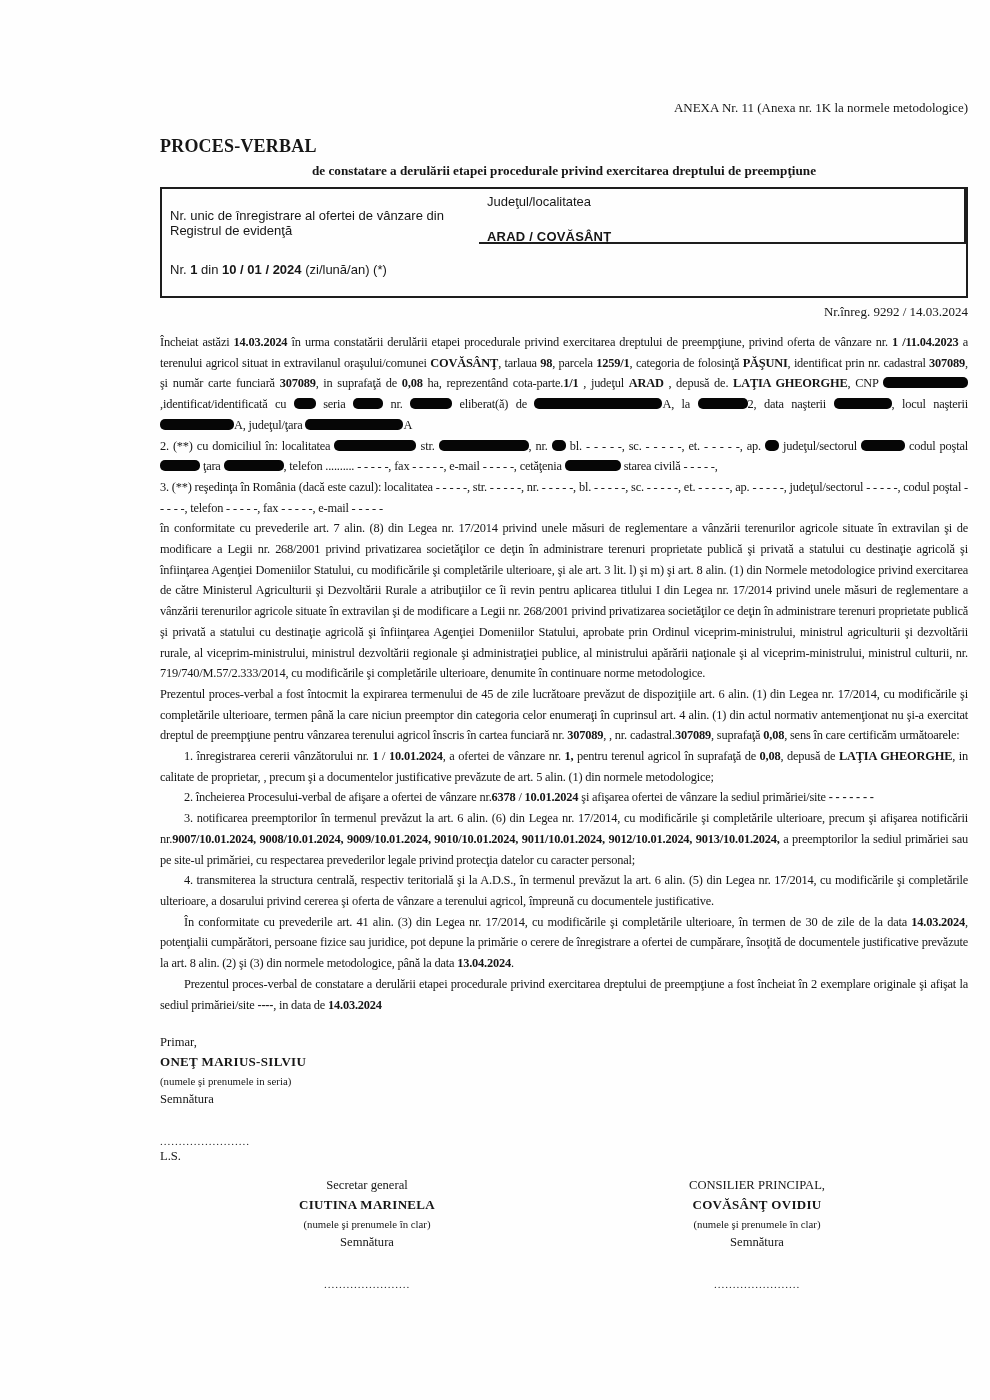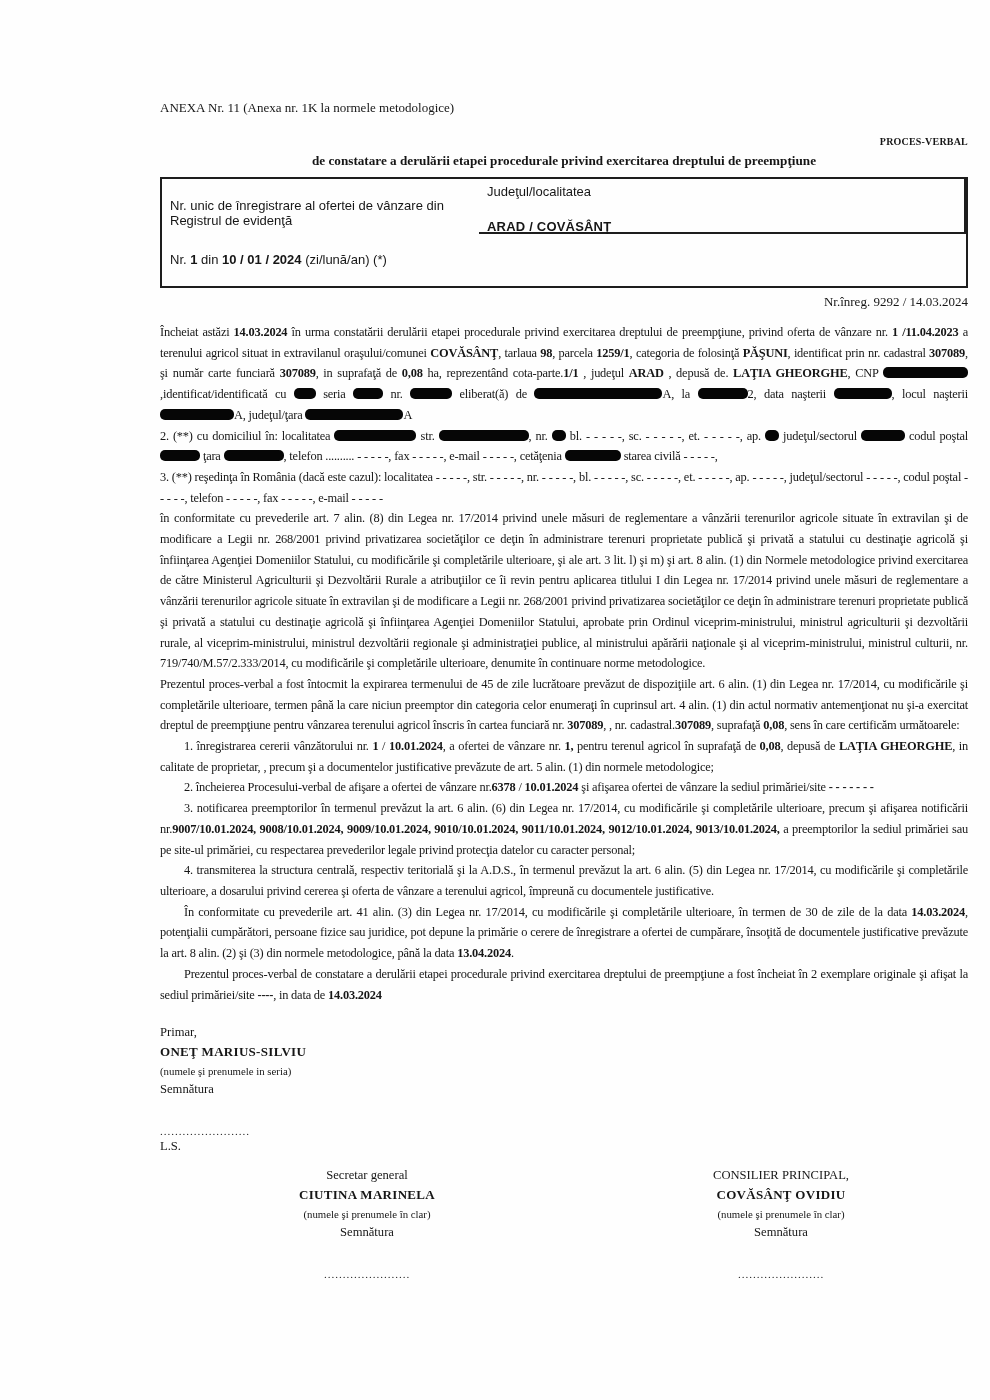--- a/index.html
+++ b/index.html
@@ -2,22 +2,22 @@
 <html><head>
 <meta charset="utf-8">
 <style>
   html,body { margin:0; padding:0; background:#e8e8e8; }
   .page {
     position:relative; width:990px; height:1400px; background:#fefefe;
     margin:0 auto; overflow:hidden; color:#161616;
     font-family:"Liberation Serif", serif;
   }
   .content { position:absolute; left:160px; top:100px; width:808px; }
-  .anexa { text-align:left; font-size:13px; }
-  .title { text-align:right; font-weight:bold; font-size:10px; margin-top:20px; letter-spacing:.2px; }
+  .anexa { text-align:right; font-size:13px; }
+  .title { text-align:left; font-weight:bold; font-size:18px; margin-top:20px; letter-spacing:.2px; }
   .subtitle { text-align:center; font-weight:bold; font-size:13.2px; margin-top:6px; }
   .reg-table {
     margin-top:8px; display:grid; grid-template-columns:317px 1fr;
     grid-template-rows:55px 52px; border:2px solid #1d1d1d;
     font-family:"Liberation Sans", sans-serif; font-size:13px;
   }
   .cell { padding:5px 8px; }
   .cell-l { border-right:2px solid #1d1d1d; }
   .cell-l.rtop { border-bottom:2px solid #1d1d1d; }
   .cell-r { grid-row:1 / span 2; display:flex; flex-direction:column; justify-content:center; gap:24px; }
@@ -32,21 +32,21 @@
     display:inline-block; height:11px; background:#060606;
     border-radius:5px; margin-bottom:-1px;
   }
   .sig-center { margin-top:20px; font-size:12.6px; }
   .sig-center .role { }
   .sig-name { font-weight:bold; font-size:13px; margin-top:4px; letter-spacing:.3px; }
   .sig-note { font-size:10.8px; margin-top:5px; }
   .sig-label { font-size:12.6px; margin-top:5px; }
   .sig-dots { margin-top:28px; font-size:11px; letter-spacing:1px; color:#222; }
   .sig-ls { font-size:12.6px; margin-top:2px; }
-  .sig-cols { display:flex; margin-top:14px; font-size:12.6px;gap:24px; }
+  .sig-cols { display:flex; margin-top:14px; font-size:12.6px; }
   .sig-col { text-align:center; }
   .sig-col.first { width:260px; margin-left:77px; }
   .sig-col.second { width:280px; margin-left:120px; }
 </style>
 </head>
 <body>
 
 <div class="page">
   <div class="content">
 

